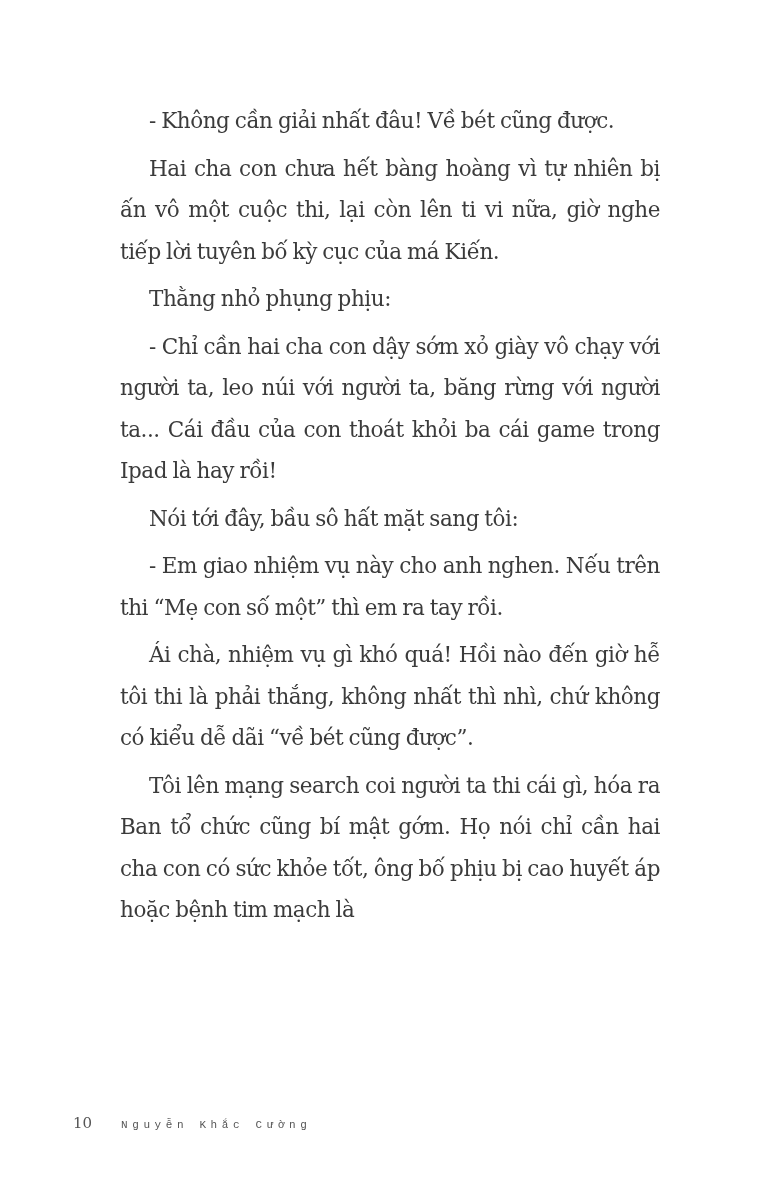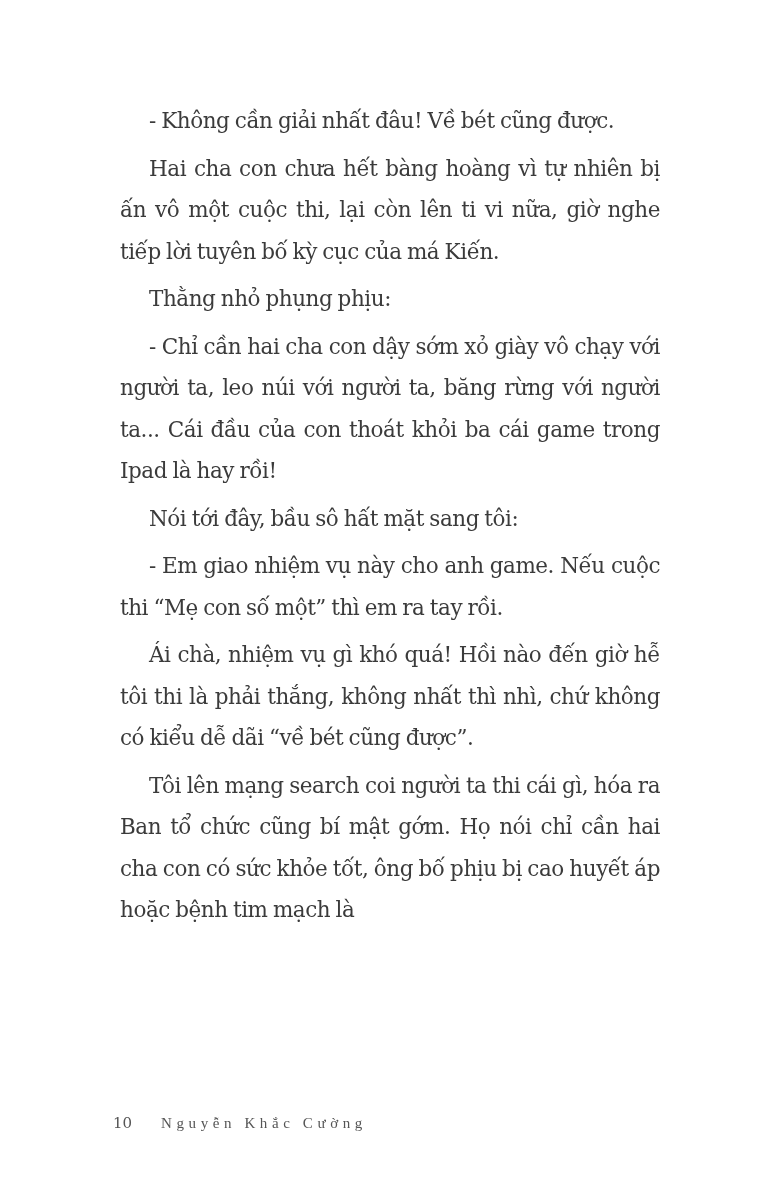--- a/index.html
+++ b/index.html
@@ -34,43 +34,42 @@
       text-indent: 0;
     }
     .footer {
       position: absolute;
       left: 73px;
       top: 1114px;
       font-size: 15px;
       color: #555555;
       display: flex;
       align-items: baseline;
-      margin-left: 40px;
     }
     .page-number {
       width: 48px;
       font-family: "DejaVu Serif", serif;
       font-size: 15px;
     }
     .author-name {
-      font-size: 15px;
+      font-size: 11px;
       letter-spacing: 4.6px;
-      font-family: Liberation Serif, serif;
+      font-family: Liberation Mono, monospace;
     }
   </style>
 </head>
 <body>
 
 <div class="page-body">
   <p class="para">- Không cần giải nhất đâu! Về bét cũng được.</p>
   <p class="para">Hai cha con chưa hết bàng hoàng vì tự nhiên bị ấn vô một cuộc thi, lại còn lên ti vi nữa, giờ nghe tiếp lời tuyên bố kỳ cục của má Kiến.</p>
   <p class="para">Thằng nhỏ phụng phịu:</p>
   <p class="para">- Chỉ cần hai cha con dậy sớm xỏ giày vô chạy với người ta, leo núi với người ta, băng rừng với người ta... Cái đầu của con thoát khỏi ba cái game trong Ipad là hay rồi!</p>
   <p class="para">Nói tới đây, bầu sô hất mặt sang tôi:</p>
-  <p class="para">- Em giao nhiệm vụ này cho anh game. Nếu cuộc thi “Mẹ con số một” thì em ra tay rồi.</p>
+  <p class="para">- Em giao nhiệm vụ này cho anh nghen. Nếu trên thi “Mẹ con số một” thì em ra tay rồi.</p>
   <p class="para">Ái chà, nhiệm vụ gì khó quá! Hồi nào đến giờ hễ tôi thi là phải thắng, không nhất thì nhì, chứ không có kiểu dễ dãi “về bét cũng được”.</p>
   <p class="para">Tôi lên mạng search coi người ta thi cái gì, hóa ra Ban tổ chức cũng bí mật gớm. Họ nói chỉ cần hai cha con có sức khỏe tốt, ông bố phịu bị cao huyết áp hoặc bệnh tim mạch là</p>
 </div>
 
 <div class="footer">
   <span class="page-number">10</span>
   <span class="author-name">Nguyễn Khắc Cường</span>
 </div>
 
 </body></html>

